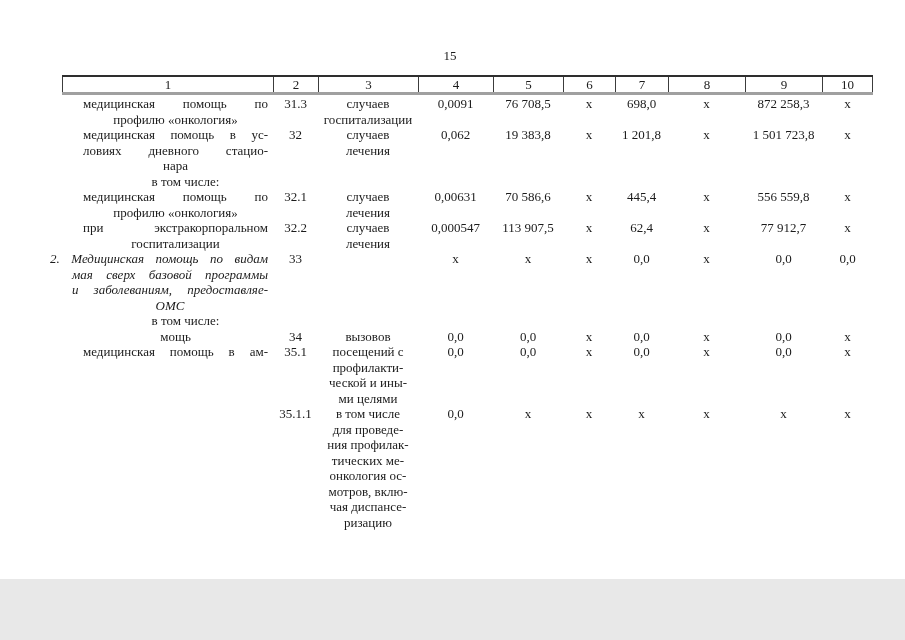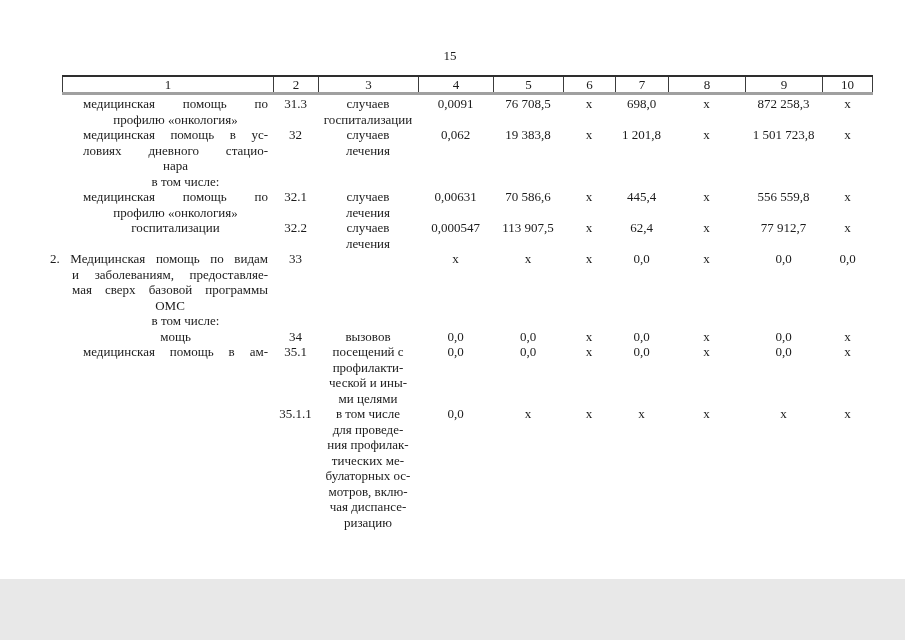--- a/index.html
+++ b/index.html
@@ -44,21 +44,21 @@
     left:45px;top:96px;
     width:828px;
     display:grid;
     grid-template-columns:228px 45px 100px 75px 70px 52px 53px 77px 77px 51px;
   }
   .trow{display:contents;}
   .cell{align-self:start;box-sizing:border-box;}
   .c1{padding-right:5px;}
   .c1 .l{text-align:center;}
   .c1 .jline{text-align:justify;text-align-last:justify;}
-  .c1.item .l{padding-left:27px;}
+  .c1.item .l{padding-left:27px;font-style:italic;}
   .c1.item .l:first-child{padding-left:5px;}
   .c1.sub  .l{padding-left:38px;}
   .c1.incl .l{padding-left:58px;}
   .cnum{text-align:center;white-space:nowrap;}
   .cunit{text-align:center;}
   .cval{text-align:center;white-space:nowrap;}
 </style>
 </head>
 <body>
 
@@ -98,29 +98,30 @@
           <div class="l">в том числе:</div>
         </div><div class="cell cnum"></div><div class="cell cunit"></div><div class="cell cval"></div><div class="cell cval"></div><div class="cell cval"></div><div class="cell cval"></div><div class="cell cval"></div><div class="cell cval"></div><div class="cell cval"></div></div>
       <div class="trow"><div class="cell c1 sub">
           <div class="l jline">медицинская помощь по</div>
           <div class="l">профилю «онкология»</div>
         </div><div class="cell cnum">32.1</div><div class="cell cunit">
           <div>случаев</div>
           <div>лечения</div>
         </div><div class="cell cval">0,00631</div><div class="cell cval">70 586,6</div><div class="cell cval">x</div><div class="cell cval">445,4</div><div class="cell cval">x</div><div class="cell cval">556 559,8</div><div class="cell cval">x</div></div>
       <div class="trow"><div class="cell c1 sub">
+          <div class="l jline">при экстракорпоральном</div>
           <div class="l">госпитализации</div>
         </div><div class="cell cnum">32.2</div><div class="cell cunit">
           <div>случаев</div>
           <div>лечения</div>
         </div><div class="cell cval">0,000547</div><div class="cell cval">113 907,5</div><div class="cell cval">x</div><div class="cell cval">62,4</div><div class="cell cval">x</div><div class="cell cval">77 912,7</div><div class="cell cval">x</div></div>
       <div class="trow"><div class="cell c1 item">
           <div class="l jline">2. Медицинская помощь по видам</div>
+          <div class="l jline">мая сверх базовой программы</div>
           <div class="l jline">и заболеваниям, предоставляе-</div>
-          <div class="l jline">мая сверх базовой программы</div>
           <div class="l">ОМС</div>
         </div><div class="cell cnum">33</div><div class="cell cunit"></div><div class="cell cval">x</div><div class="cell cval">x</div><div class="cell cval">x</div><div class="cell cval">0,0</div><div class="cell cval">x</div><div class="cell cval">0,0</div><div class="cell cval">0,0</div></div>
       <div class="trow"><div class="cell c1 incl">
           <div class="l">в том числе:</div>
         </div><div class="cell cnum"></div><div class="cell cunit"></div><div class="cell cval"></div><div class="cell cval"></div><div class="cell cval"></div><div class="cell cval"></div><div class="cell cval"></div><div class="cell cval"></div><div class="cell cval"></div></div>
       <div class="trow"><div class="cell c1 sub">
           <div class="l">мощь</div>
         </div><div class="cell cnum">34</div><div class="cell cunit">
           <div>вызовов</div>
         </div><div class="cell cval">0,0</div><div class="cell cval">0,0</div><div class="cell cval">x</div><div class="cell cval">0,0</div><div class="cell cval">x</div><div class="cell cval">0,0</div><div class="cell cval">x</div></div>
@@ -130,19 +131,19 @@
           <div>посещений с</div>
           <div>профилакти-</div>
           <div>ческой и ины-</div>
           <div>ми целями</div>
         </div><div class="cell cval">0,0</div><div class="cell cval">0,0</div><div class="cell cval">x</div><div class="cell cval">0,0</div><div class="cell cval">x</div><div class="cell cval">0,0</div><div class="cell cval">x</div></div>
       <div class="trow"><div class="cell c1 sub"></div><div class="cell cnum">35.1.1</div><div class="cell cunit">
           <div>в том числе</div>
           <div>для проведе-</div>
           <div>ния профилак-</div>
           <div>тических ме-</div>
-          <div>булаторных ос-</div>
+          <div>онкология ос-</div>
           <div>мотров, вклю-</div>
           <div>чая диспансе-</div>
           <div>ризацию</div>
         </div><div class="cell cval">0,0</div><div class="cell cval">x</div><div class="cell cval">x</div><div class="cell cval">x</div><div class="cell cval">x</div><div class="cell cval">x</div><div class="cell cval">x</div></div>
     </div>
 </div>
 
 </body></html>

